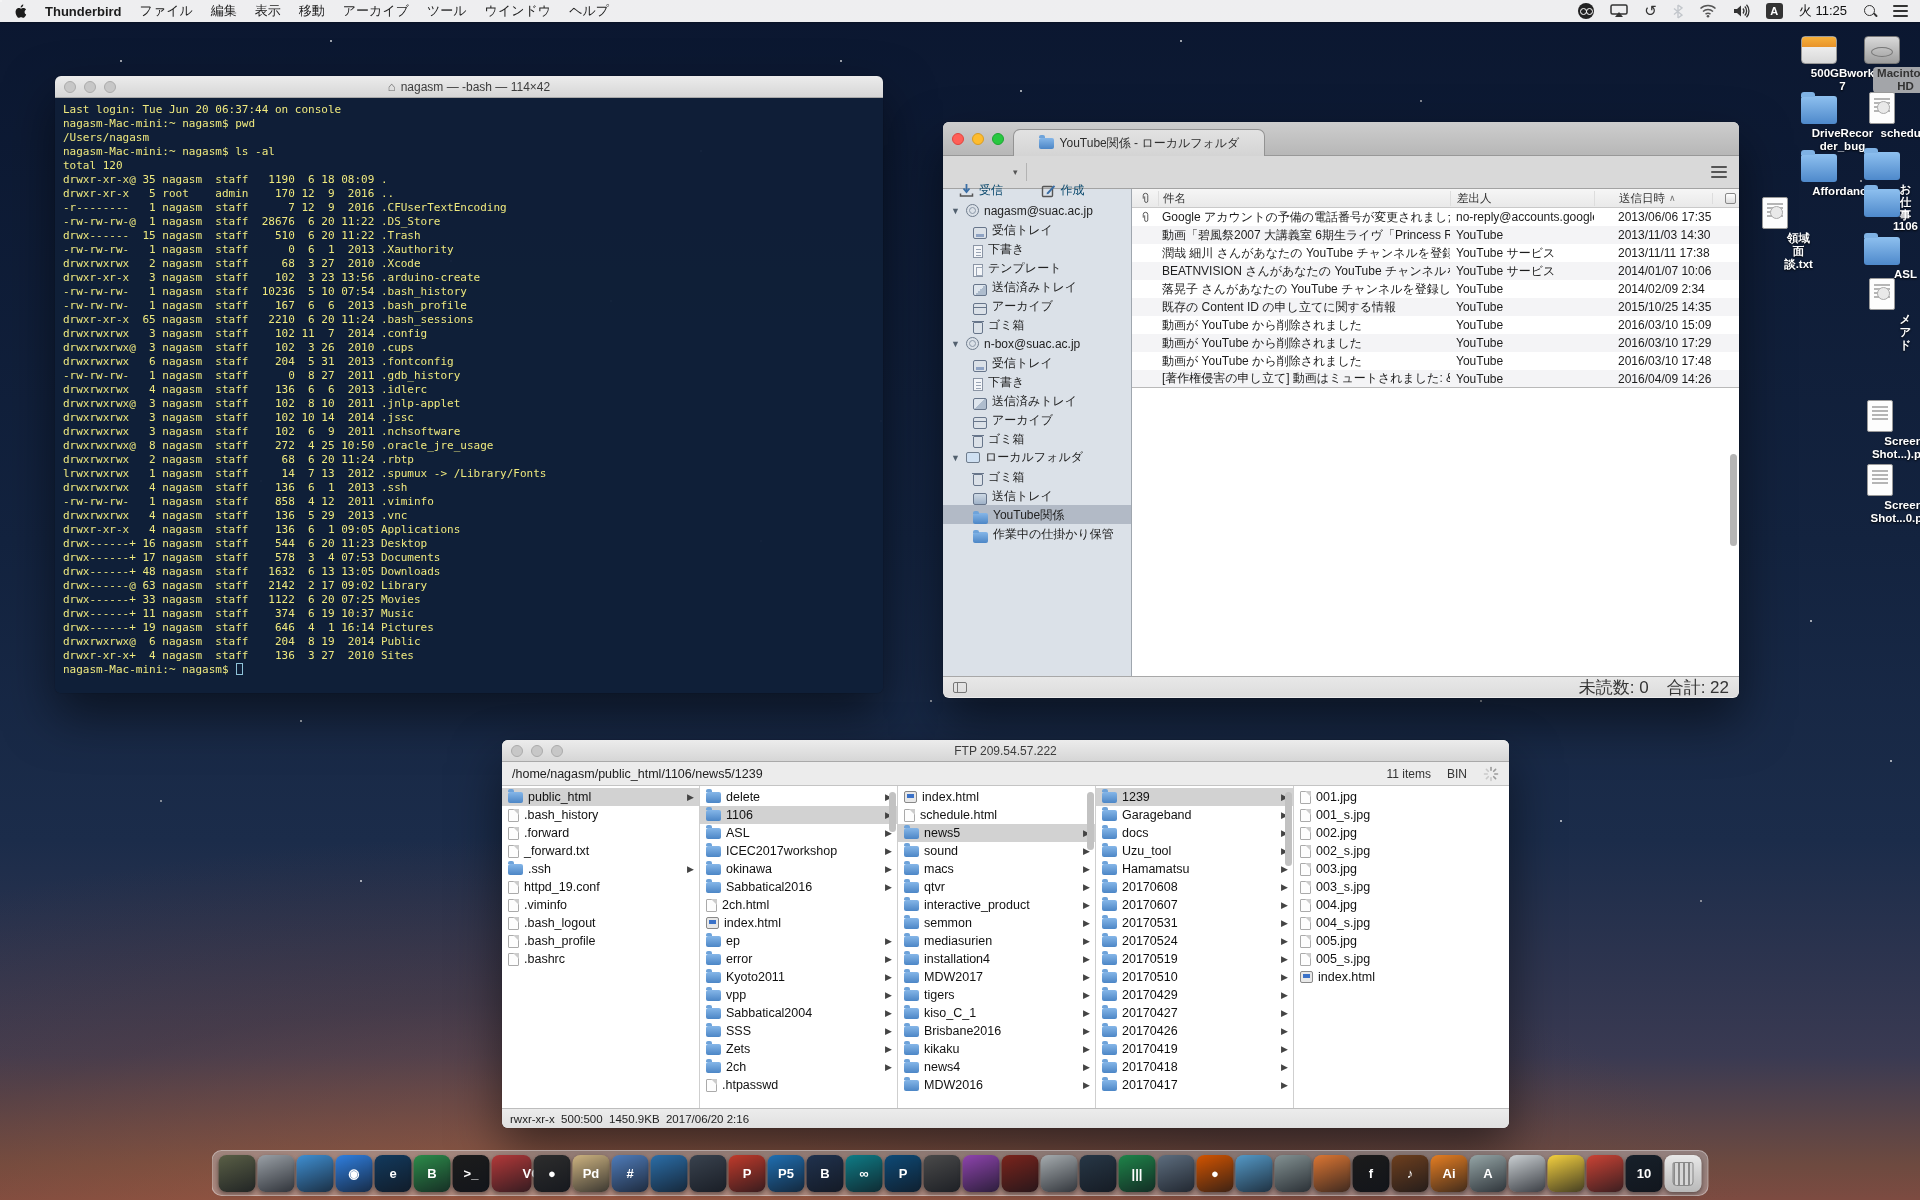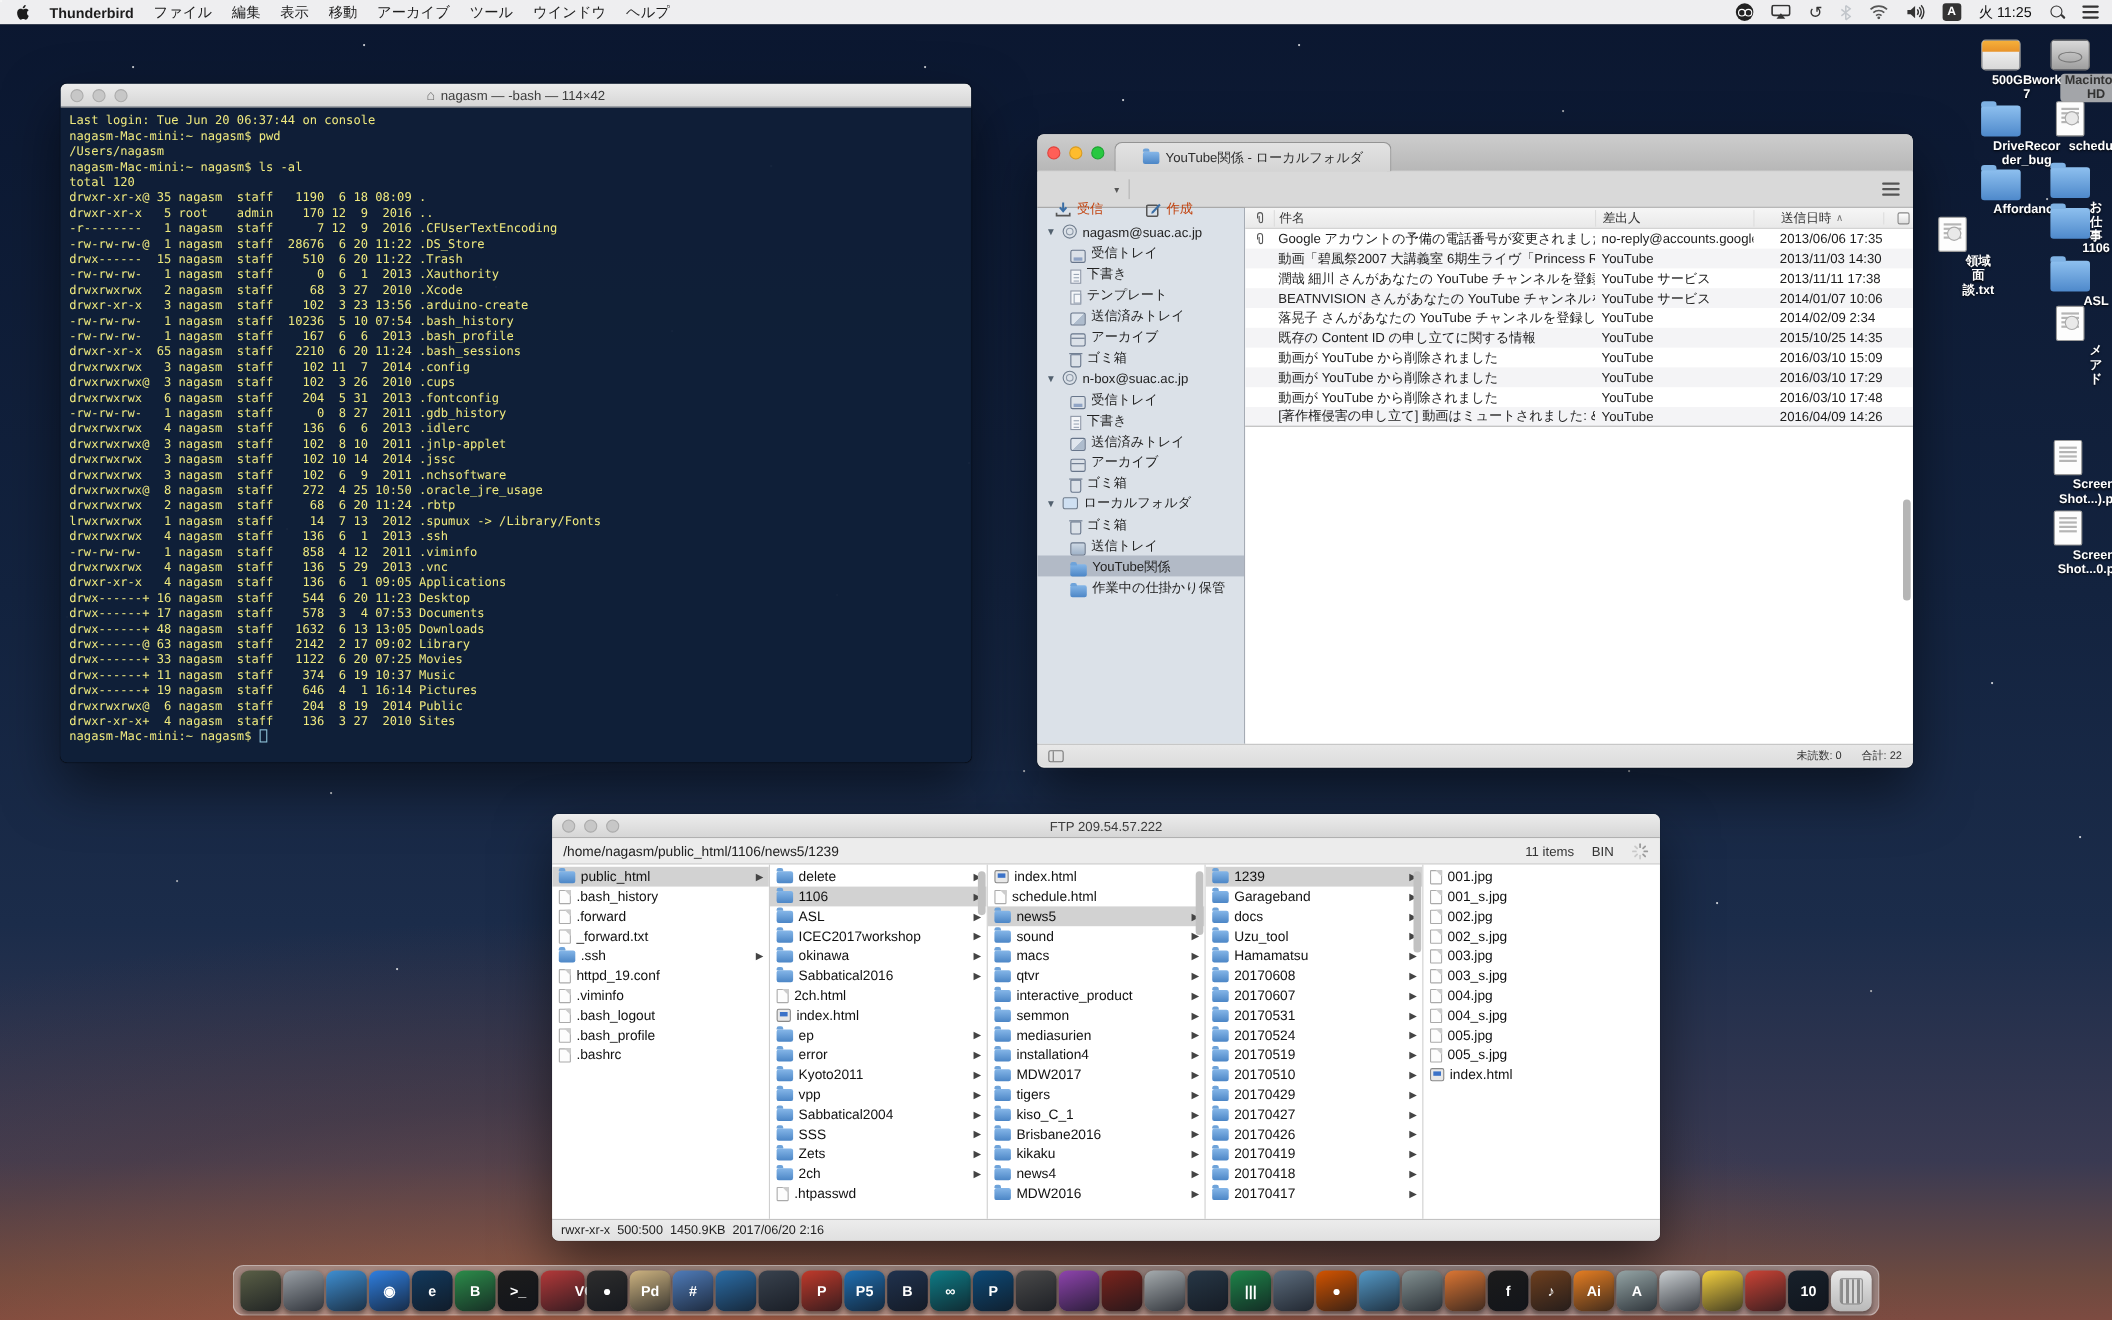--- a/index.html
+++ b/index.html
@@ -61,21 +61,21 @@
   .house { color:#6a6a6a; margin-right:5px; font-size:13px; }
 
   
   .tb { left:943px; top:122px; width:796px; height:576px; background:#ececec; }
   .tb-titlebar { height:34px; background:linear-gradient(#cdcdcd,#b7b7b7); border-radius:6px 6px 0 0; position:relative; border-bottom:1px solid #989898; }
   .tb-titlebar .tls { top:11px; }
   .tb-tab { position:absolute; left:70px; top:7px; width:252px; height:27px; background:linear-gradient(#e2e2e2,#d4d4d4);
     border:1px solid #939393; border-bottom:none; border-radius:7px 7px 0 0; display:flex; align-items:center; justify-content:center; gap:6px;
     font-size:12px; color:#2e2e2e; }
   .tb-toolbar { height:33px; background:#d9d9d9; border-bottom:1px solid #a3a3a3; display:flex; align-items:center; padding:0 10px; gap:4px; position:relative; }
-  .tbtn { display:flex; align-items:center; gap:5px; font-size:12px; color:#c2410c; padding:3px 6px; border-radius:4px;margin-top:36px; }
+  .tbtn { display:flex; align-items:center; gap:5px; font-size:12px; color:#0c4a6e; padding:3px 6px; border-radius:4px;margin-top:36px; }
   .tb-sep { width:1px; height:18px; background:#b3b3b3; margin:0 4px; }
   .caret { font-size:9px; color:#555; }
   .hamb { position:absolute; right:12px; top:10px; width:16px; height:12px; display:flex; flex-direction:column; justify-content:space-between; }
   .hamb b { height:2px; background:#555; border-radius:1px; }
   .tb-main { display:flex; height:487px; }
   .tb-side { width:189px; background:#dbe1e8; border-right:1px solid #9fa6ae; padding-top:12px; font-size:12px; color:#222; overflow:hidden; }
   .trow { height:19px; display:flex; align-items:center; gap:5px; padding-left:8px; }
   .trow.child { padding-left:30px;align-items:flex-end; }
   .trow.sel { background:#b2bac6; }
   .disc { font-size:9px; color:#52606e; width:10px; }
@@ -87,21 +87,21 @@
   .lc-date { width:118px; padding-left:24px; border-left:1px solid #ddd; display:flex; align-items:center; gap:4px; }
   .lc-pick { flex:1; display:flex; justify-content:flex-end; padding-right:3px; border-left:1px solid #ddd; }
   .sort { font-size:9px; color:#777; }
   .pickicon { width:11px; height:11px; border:1px solid #888; border-radius:2px; background:linear-gradient(#fff,#ddd); }
   .mrow { height:18px; display:flex; align-items:center; font-size:12px; color:#1c1c1c; }
   .mrow:nth-child(even) { background:#f4f4f6; }
   .mrow .lc-subj,.mrow .lc-send,.mrow .lc-date { border-left:none; white-space:nowrap; overflow:hidden; }
   .list-end { border-bottom:1px solid #b9b9b9; }
   .tb-scroll { position:absolute; right:2px; top:265px; width:7px; height:92px; background:#b5b5b5; border-radius:4px; }
   .tb-status { height:21px; background:linear-gradient(#e8e8e8,#dcdcdc); border-top:1px solid #a8a8a8; display:flex; align-items:center;
-    font-size:10px; color:#333; padding:0 10px; border-radius:0 0 6px 6px;justify-content:flex-end; }
+    font-size:17px; color:#333; padding:0 10px; border-radius:0 0 6px 6px;justify-content:flex-end; }
   .tb-status .right { margin-left:auto; display:flex; gap:18px; }
   .panel-ic { width:14px; height:11px; border:1.4px solid #777; border-radius:2px; position:relative; }
   .panel-ic::before { content:""; position:absolute; left:3px; top:0; bottom:0; width:1.4px; background:#777; }
 
   
   .ifolder { width:15px; height:11px; background:linear-gradient(#85b6e8,#4c86c6); border-radius:2px; position:relative; flex:none; }
   .ifolder::before { content:""; position:absolute; left:0; top:-2.5px; width:6px; height:3px; background:#6ea3da; border-radius:2px 2px 0 0; }
   .ifile { width:11px; height:13px; background:#fdfdfd; border:1px solid #aaa; border-radius:1px; position:relative; flex:none; }
   .ifile::before { content:""; position:absolute; right:-1px; top:-1px; border:3px solid transparent; border-top-color:#ccc; border-right-color:#ccc; }
   .ihtml { width:13px; height:12px; background:#e8e8e8; border:1px solid #888; border-radius:2px; position:relative; flex:none; }

